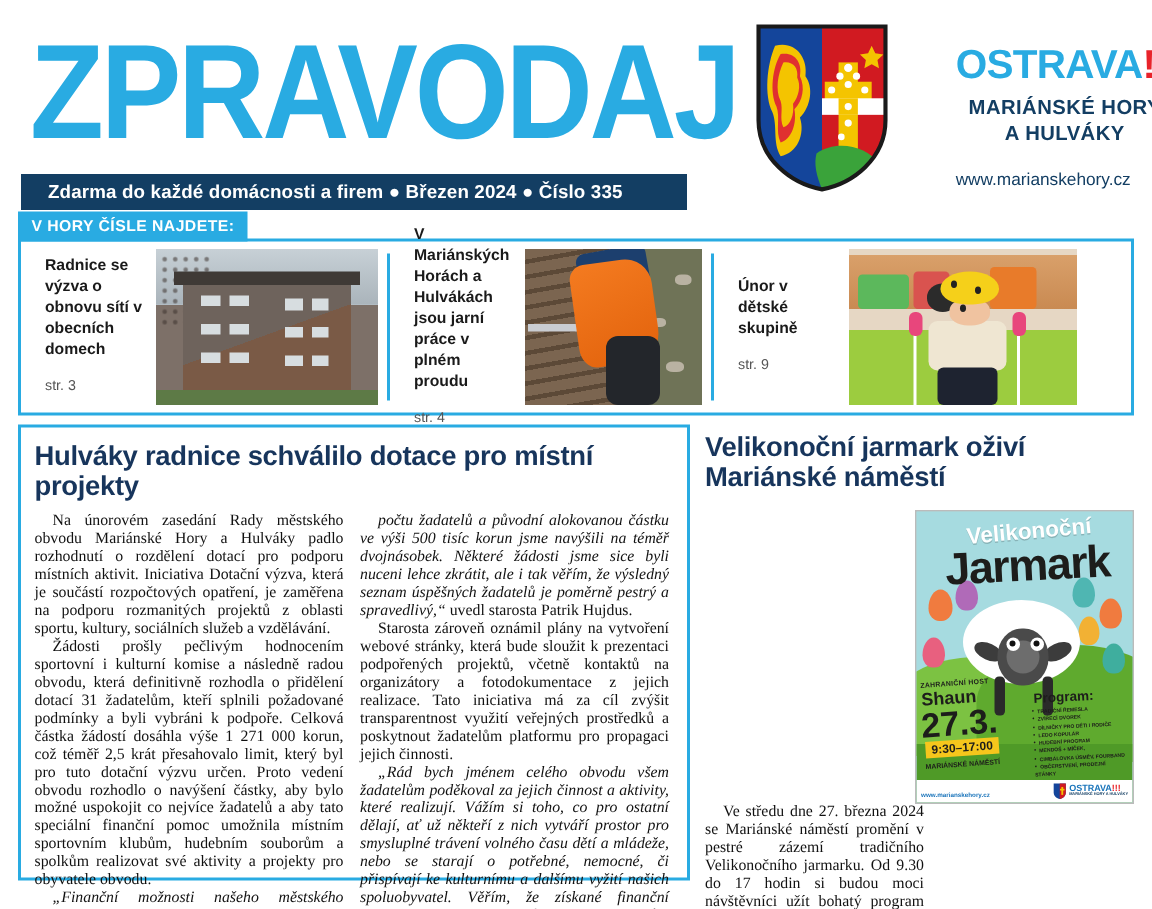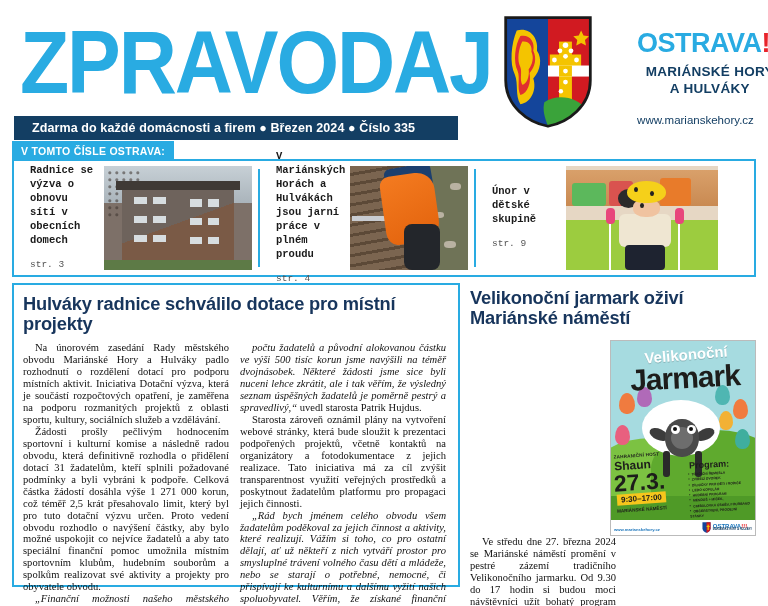--- a/index.html
+++ b/index.html
@@ -72,21 +72,21 @@
   .teaser-box {
     border:2.5px solid #29ABE2;
     margin-top:-1px;
     height:118px;
     display:flex; align-items:stretch;
     padding:6px 6px;
     background:#fff;
   }
   .teaser-cell { display:flex; align-items:center; flex:0 0 auto; }
   .teaser-text {
-    font-family:Liberation Mono, monospace;
+    font-family:Liberation Sans, sans-serif;
     font-weight:bold; font-size:10.5px; line-height:1.33;
     color:#1a1a1a; padding:0 7px 0 10px; width:84px;
   }
   .teaser-text .pg { display:block; font-weight:normal; font-size:9.5px; color:#555; margin-top:11px; }
   .teaser-sep { width:2px; background:#29ABE2; margin:2px 6px; align-self:stretch; }
   .ph { position:relative; overflow:hidden; }
 
   
   .ph1 { width:148px; height:104px; background:linear-gradient(#b9c4cc 0 36%,#7d7068 36% 100%); }
   .ph1 .sky { position:absolute; inset:0 0 64% 0; background:linear-gradient(#c7d0d6,#aab4bb); }
@@ -286,21 +286,21 @@
         <div class="brand-sub">
           <div>MARIÁNSKÉ HORY</div>
           <div>A HULVÁKY</div>
         </div>
         <div class="brand-url">www.marianskehory.cz</div>
       </div>
     </div>
   </div>
 
   <div class="teaser-wrap">
-    <div class="teaser-label">V TOMTO ČÍSLE OSTRAVA:</div>
+    <div class="teaser-label">V HORY ČÍSLE NAJDETE:</div>
     <div class="teaser-box">
 
       <div class="teaser-cell">
         <div class="teaser-text">
           <span>Radnice se výzva o obnovu sítí v obecních domech</span>
           <span class="pg">str. 3</span>
         </div>
         <div class="ph ph1">
           <div class="sky"></div>
           <div class="tree"></div>

